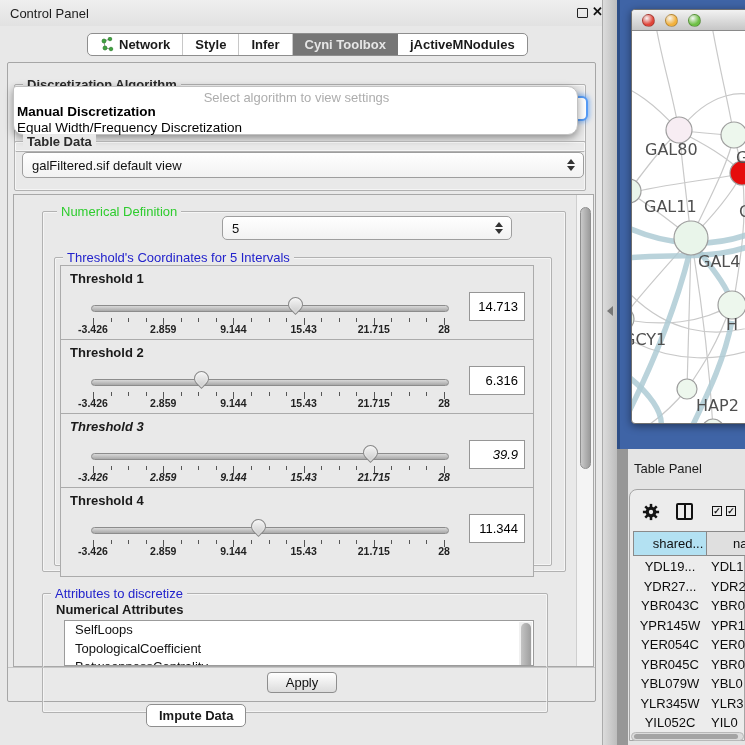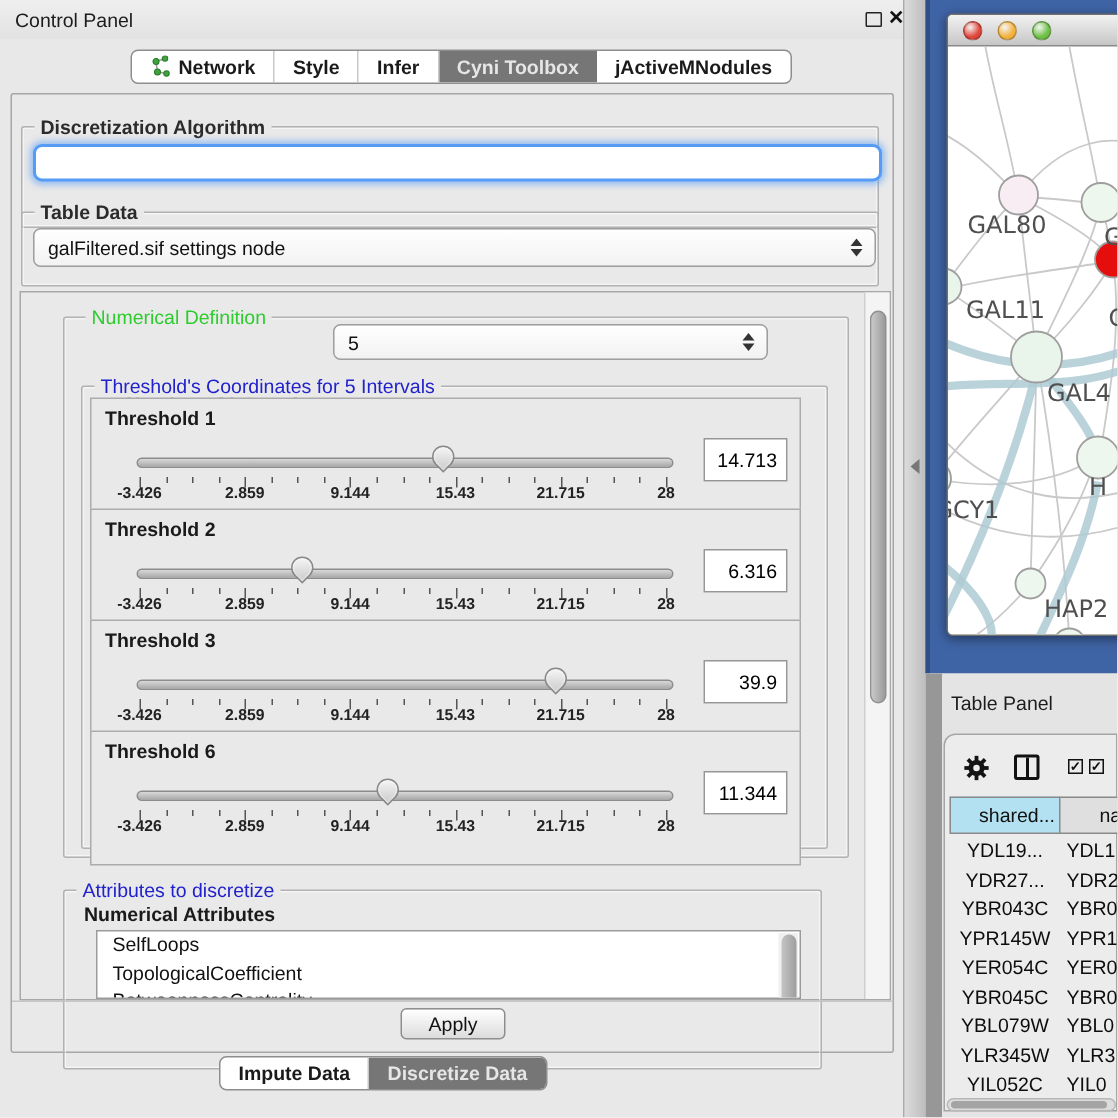--- a/index.html
+++ b/index.html
@@ -148,26 +148,31 @@
         </div>
       </div>
 
     <div class="abs" id="content-frame"></div>
 
     <div class="abs groupbox" id="algo-group">
       <span class="group-title gt-bold">Discretization Algorithm</span>
     </div>
     <div class="abs" id="algo-combo"></div>
 
+    <div class="abs" id="algo-popup">
+      <div class="abs" id="algo-prompt">Select algorithm to view settings</div>
+      <div class="abs algo-option" id="algo-opt-0">Manual Discretization</div>
+      <div class="abs algo-option" id="algo-opt-1">Equal Width/Frequency Discretization</div>
+    </div>
 
     <div class="abs groupbox" id="tabledata-group">
       <span class="group-title gt-bold">Table Data</span>
     </div>
     <div class="abs combo" id="tabledata-combo">
-      <span>galFiltered.sif settings node</span>
+      <span>galFiltered.sif default view</span>
       <span class="stepper">
           <i class="up"></i>
           <i class="down"></i>
         </span>
     </div>
 
     <div class="abs" id="scroll-panel"></div>
 
     <div class="abs groupbox" id="interval-group">
       <span class="group-title gt-green" style="left:14px;">Numerical Definition</span>
@@ -243,21 +248,21 @@
           <div class="tick major" style="left:312.8px"></div>
           <div class="tick-label" style="left:312.8px">21.715</div>
           <div class="tick minor" style="left:330.4px"></div>
           <div class="tick minor" style="left:347.9px"></div>
           <div class="tick minor" style="left:365.4px"></div>
           <div class="tick major" style="left:383.0px"></div>
           <div class="tick-label" style="left:383.0px">28</div>
           <div class="th-thumb" style="left:133.3px"></div>
           <div class="th-value">6.316</div>
         </div>
-        <div class="threshold-panel" style="top: 413px;">
+        <div class="threshold-panel" style="top: 413px; font-style: italic;">
           <div class="th-label">Threshold 3</div>
           <div class="th-track"></div>
           <div class="tick major" style="left:32.0px"></div>
           <div class="tick-label" style="left:32.0px">-3.426</div>
           <div class="tick minor" style="left:49.5px"></div>
           <div class="tick minor" style="left:67.1px"></div>
           <div class="tick minor" style="left:84.7px"></div>
           <div class="tick major" style="left:102.2px"></div>
           <div class="tick-label" style="left:102.2px">2.859</div>
           <div class="tick minor" style="left:119.8px"></div>
@@ -277,21 +282,21 @@
           <div class="tick-label" style="left:312.8px">21.715</div>
           <div class="tick minor" style="left:330.4px"></div>
           <div class="tick minor" style="left:347.9px"></div>
           <div class="tick minor" style="left:365.4px"></div>
           <div class="tick major" style="left:383.0px"></div>
           <div class="tick-label" style="left:383.0px">28</div>
           <div class="th-thumb" style="left:301.8px"></div>
           <div class="th-value">39.9</div>
         </div>
         <div class="threshold-panel" style="top: 487px;">
-          <div class="th-label">Threshold 6</div>
+          <div class="th-label">Threshold 4</div>
           <div class="th-track"></div>
           <div class="tick major" style="left:32.0px"></div>
           <div class="tick-label" style="left:32.0px">-3.426</div>
           <div class="tick minor" style="left:49.5px"></div>
           <div class="tick minor" style="left:67.1px"></div>
           <div class="tick minor" style="left:84.7px"></div>
           <div class="tick major" style="left:102.2px"></div>
           <div class="tick-label" style="left:102.2px">2.859</div>
           <div class="tick minor" style="left:119.8px"></div>
           <div class="tick minor" style="left:137.3px"></div>
@@ -336,23 +341,20 @@
     <div class="abs" id="main-vscroll">
       <div class="abs" id="main-vscroll-thumb"></div>
     </div>
 
     <div class="abs" id="apply-row-line"></div>
     <div class="abs" id="apply-btn">Apply</div>
 
     <div class="abs tabbar" id="bottom-tabbar">
         <div class="tab">
           <span>Impute Data</span>
-        </div>
-        <div class="tab selected">
-          <span>Discretize Data</span>
         </div>
       </div>
   </div>
 
   <div class="abs" id="splitter"></div>
   <div class="abs" id="splitter-handle"></div>
 
   <div class="abs" id="desktop-blue" style="background: rgb(63, 100, 166);"></div>
   <div class="abs" id="net-window">
     <div class="abs" id="net-titlebar"></div>

